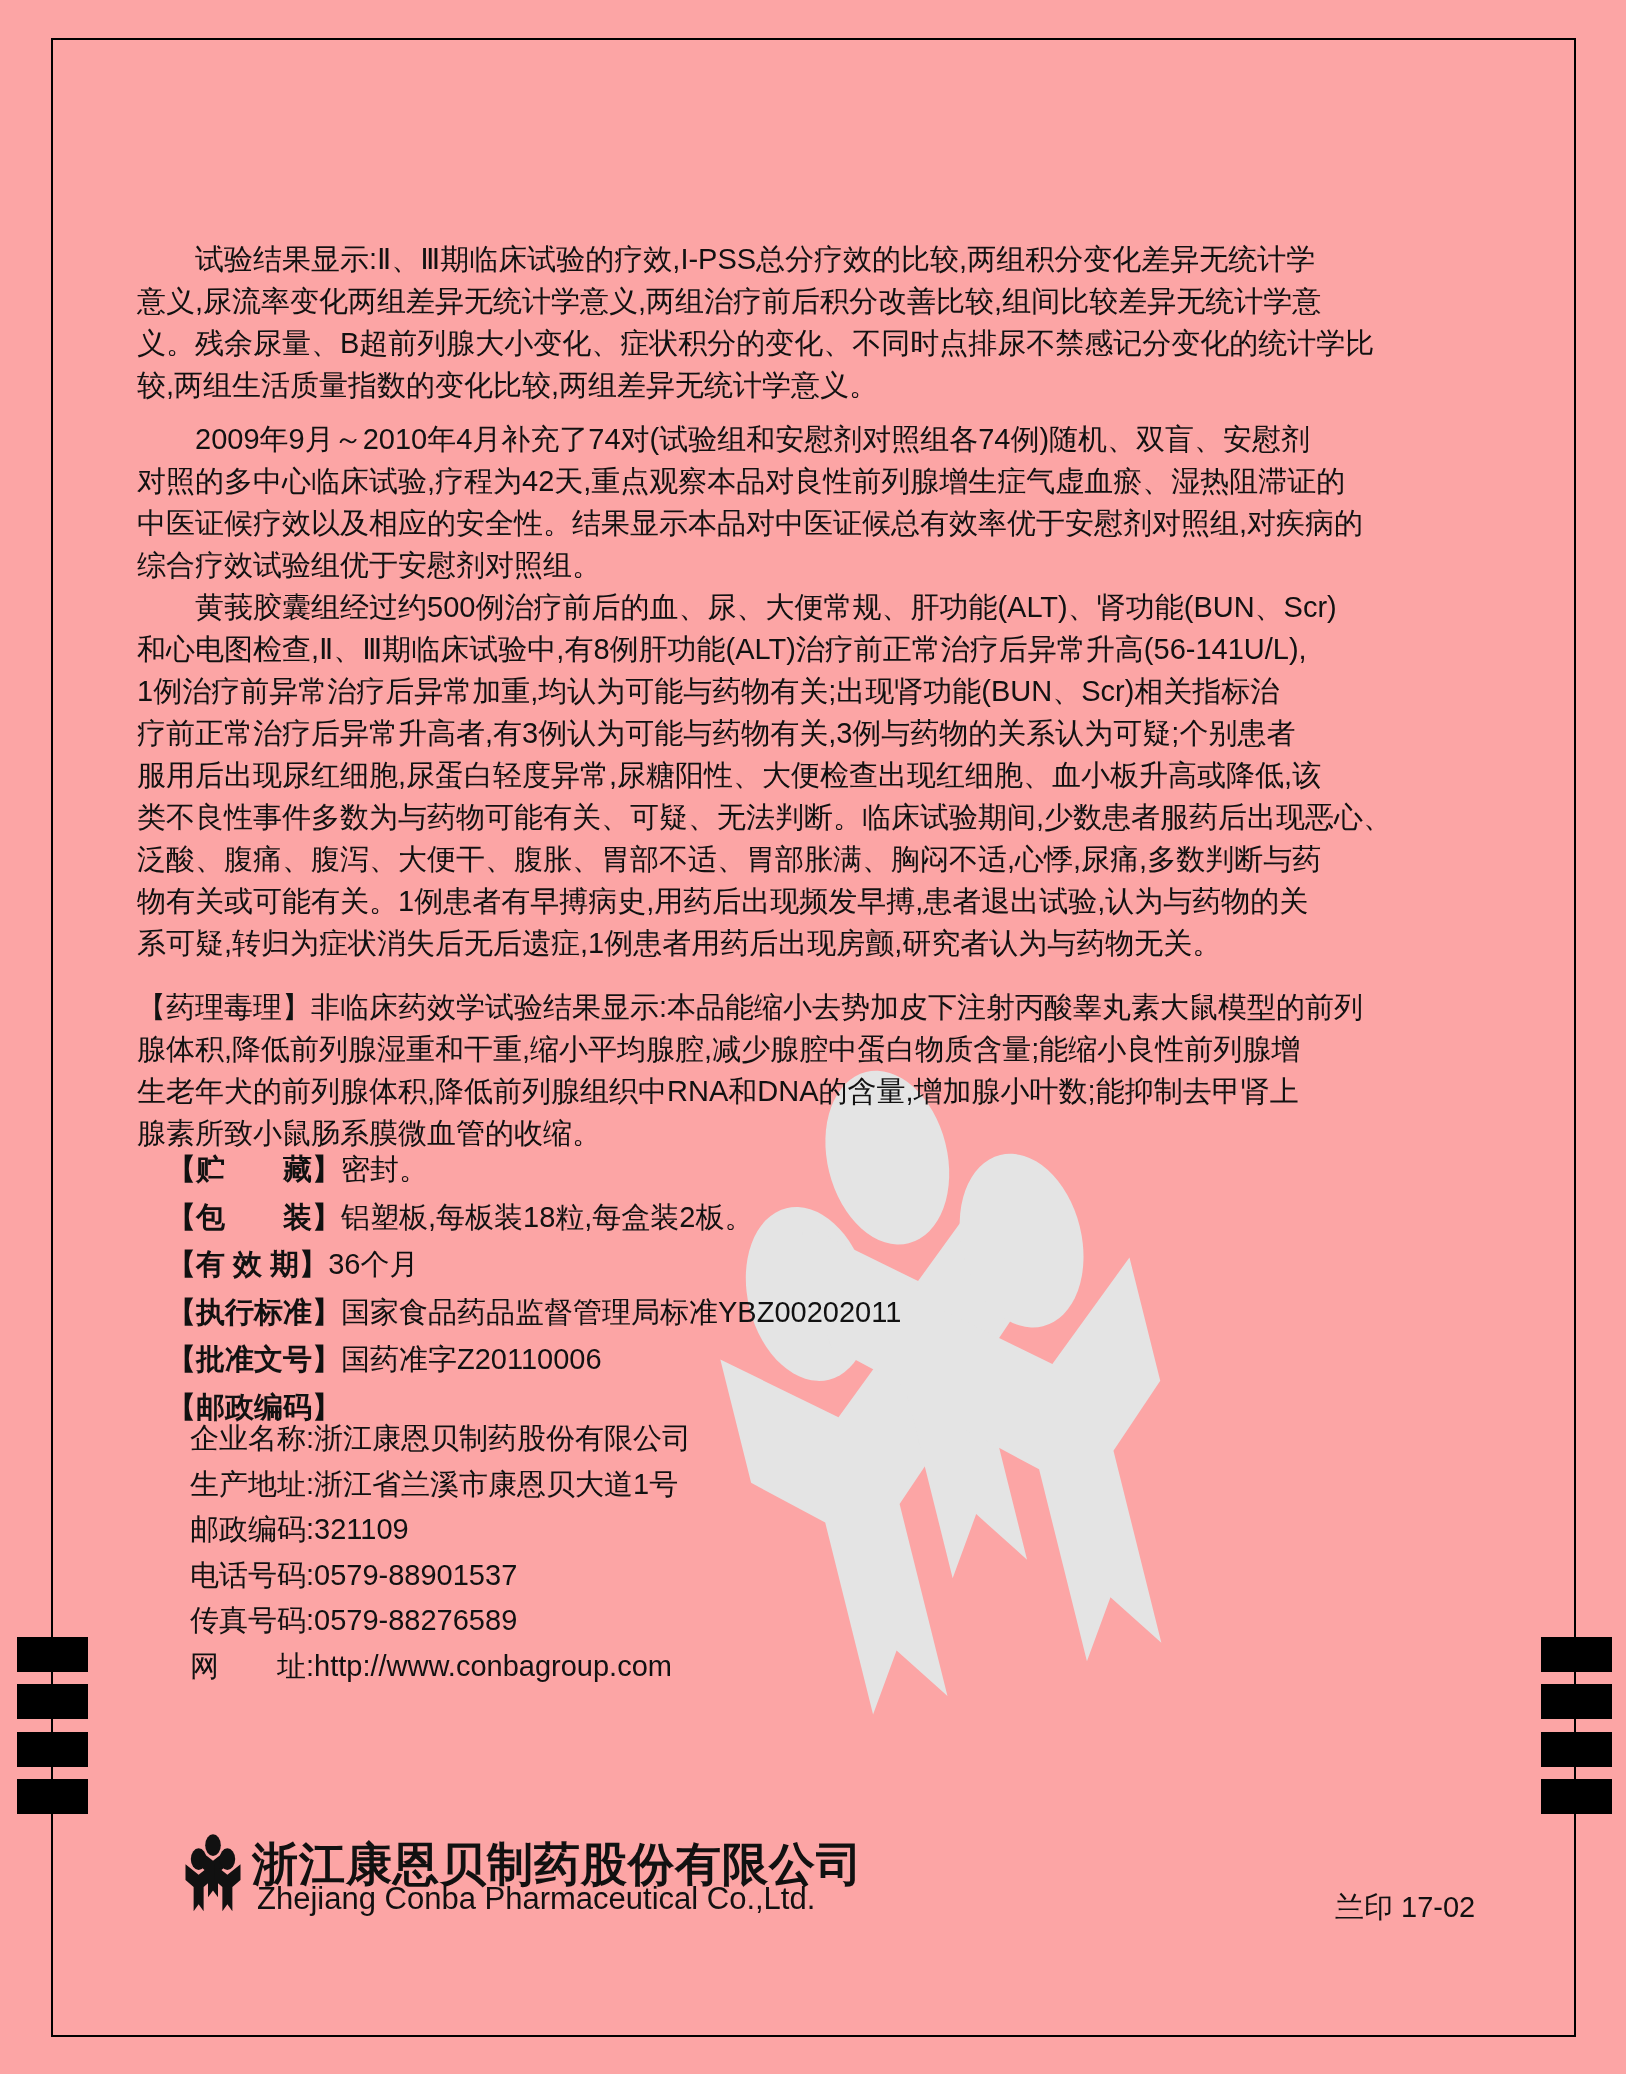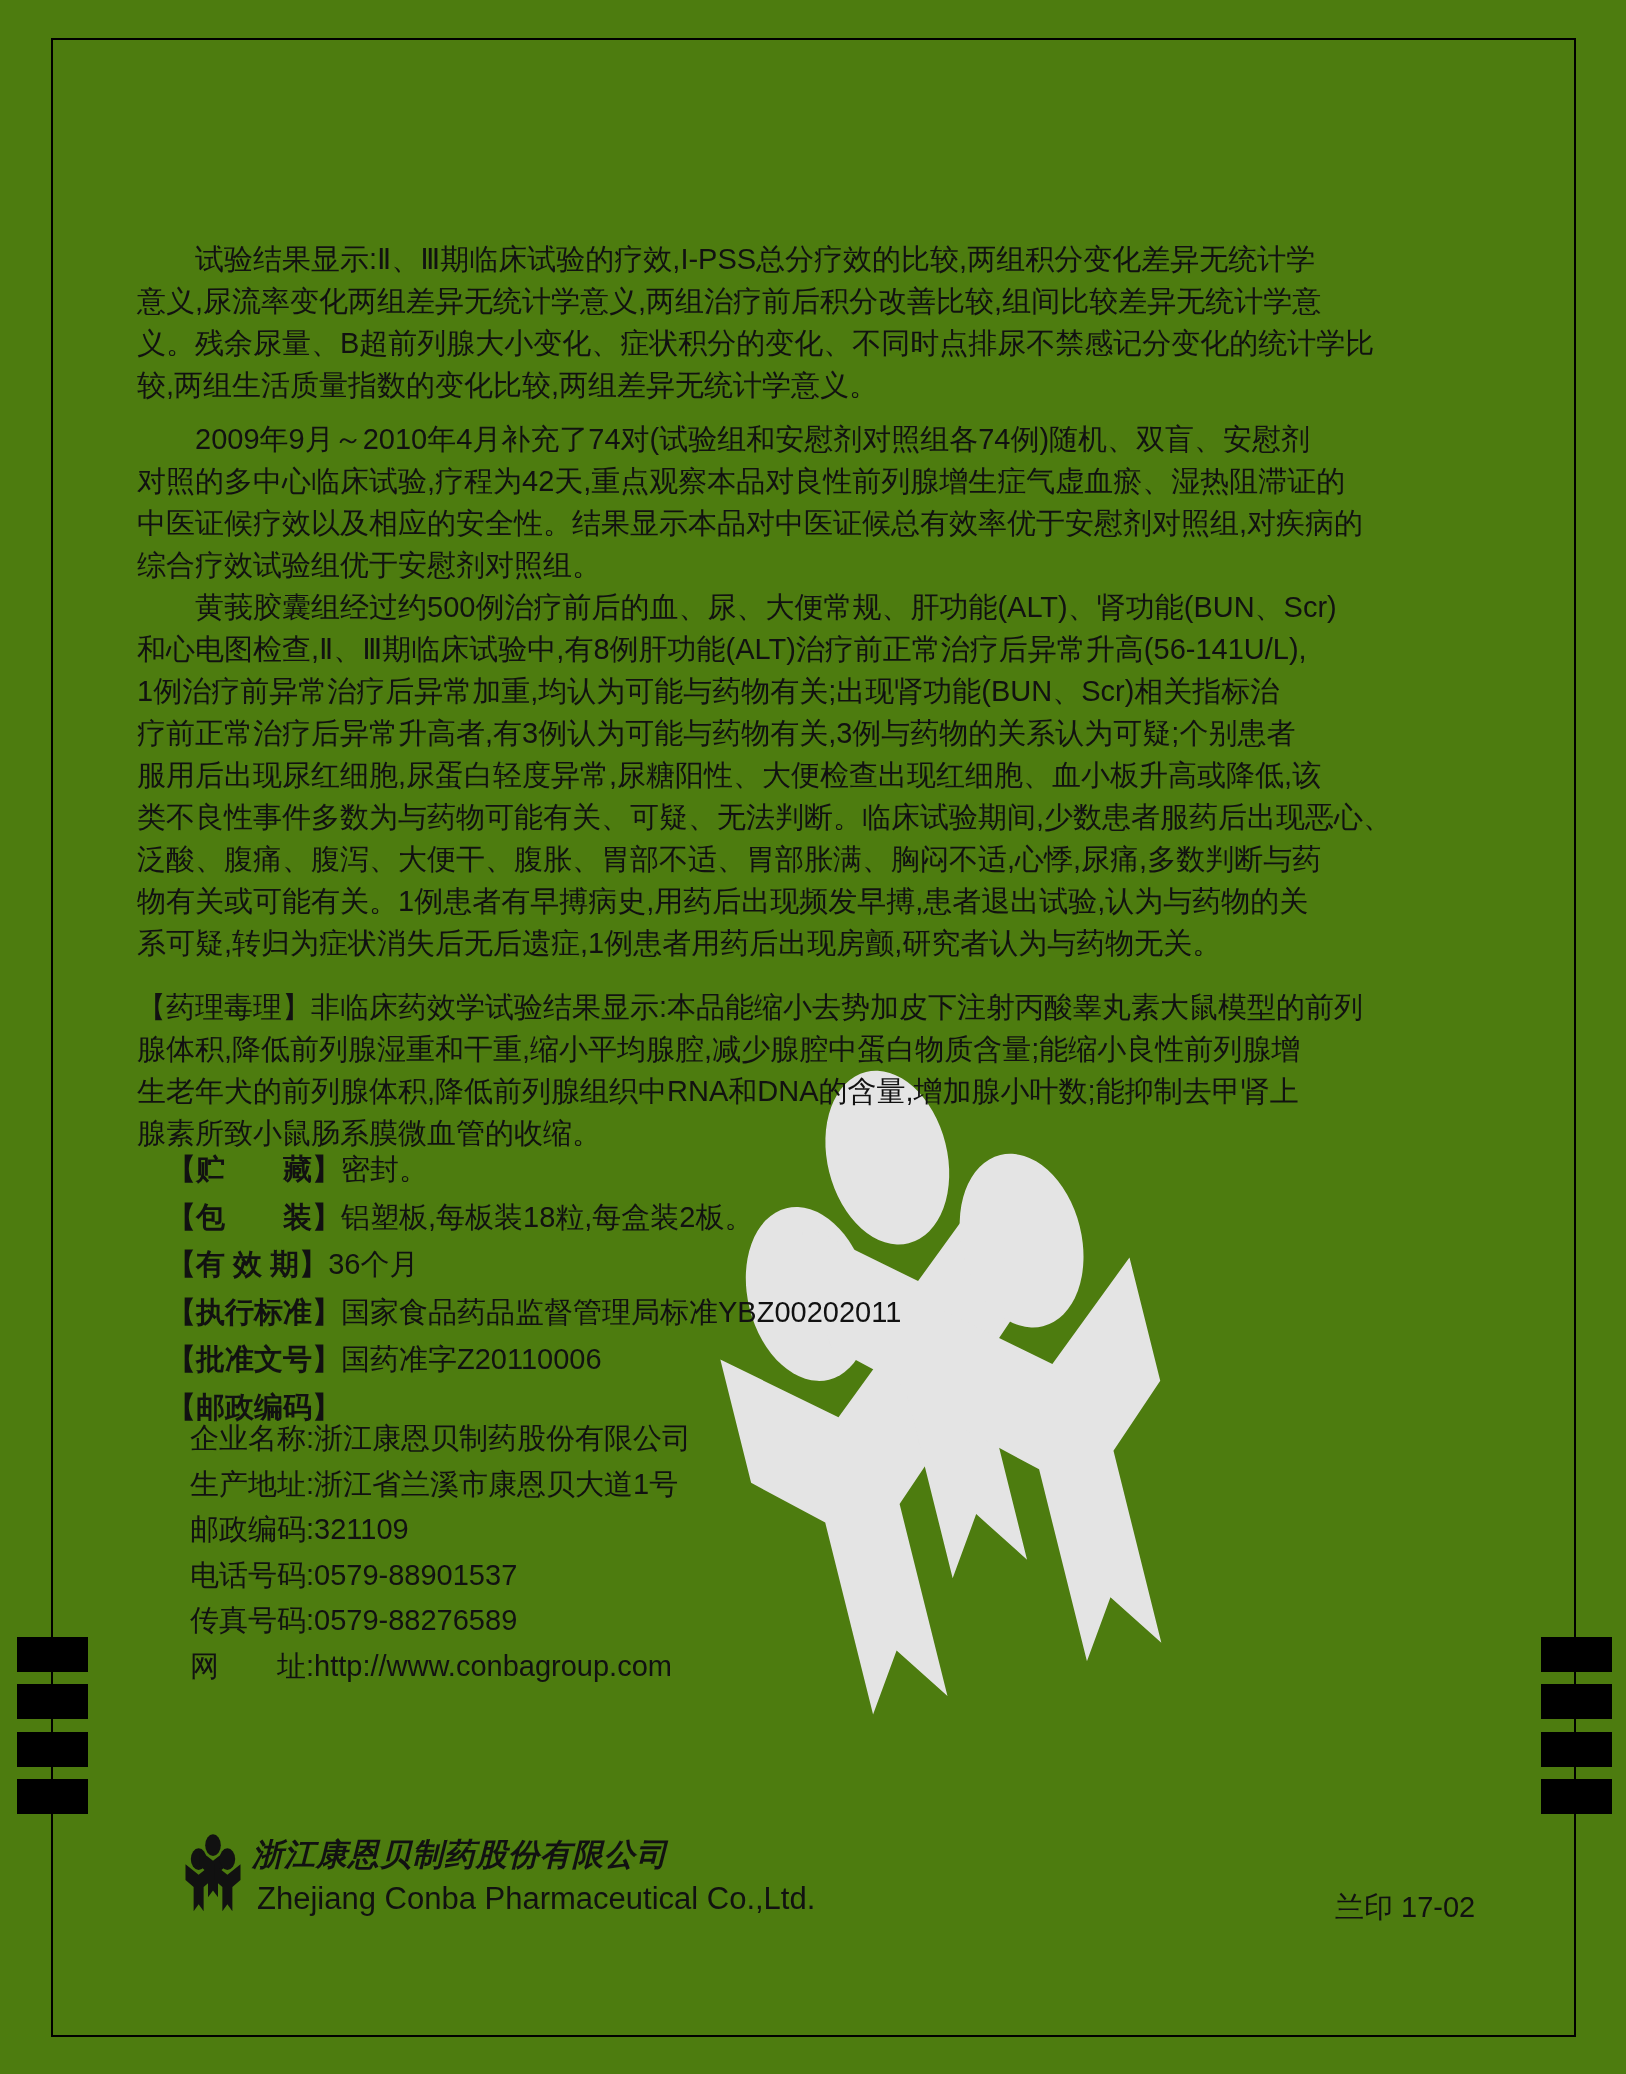--- a/index.html
+++ b/index.html
@@ -1,31 +1,31 @@
 <!DOCTYPE html>
 <html><head>
 <meta charset="utf-8">
 <style>
   html,body{margin:0;padding:0;background:#888;}
   .sheet{
-    position:relative;width:1626px;height:2074px;background:#4d7c0f;
+    position:relative;width:1626px;height:2074px;background:#fca5a5;
     font-family:"Liberation Sans","DejaVu Sans",sans-serif;color:#111111;overflow:hidden;
   }
   .frame{position:absolute;left:51px;top:38px;width:1521px;height:1995px;border:2px solid #000;z-index:1;}
   .watermark{position:absolute;left:712px;top:1052px;z-index:0;transform:rotate(-14deg);}
   .para{position:absolute;left:137px;width:1365px;font-size:29px;line-height:42px;font-weight:500;z-index:2;}
   .para .ln{white-space:nowrap;}
   .ln.indent{text-indent:58px;}
   .fields{position:absolute;left:131px;top:1146px;font-size:29px;line-height:47.5px;z-index:2;margin-left:36px;}
   .fields .row{white-space:nowrap;}
   .fields .label{font-weight:bold;}
   .company{position:absolute;left:182px;top:1416px;font-size:29px;line-height:45.5px;z-index:2;margin-left:8px;}
   .company .ln{white-space:nowrap;}
   .footer-logo{position:absolute;left:183px;top:1833px;z-index:2;}
-  .footer-cn{position:absolute;left:252px;top:1834px;font-size:31px;font-weight:bold;letter-spacing:1px;z-index:2;white-space:nowrap;font-style:italic;}
+  .footer-cn{position:absolute;left:252px;top:1834px;font-size:46px;font-weight:bold;letter-spacing:1px;z-index:2;white-space:nowrap;}
   .footer-en{position:absolute;left:257px;top:1881px;font-size:31px;font-weight:normal;z-index:2;white-space:nowrap;}
   .print-code{position:absolute;left:1335px;top:1888px;font-size:29px;z-index:2;white-space:nowrap;}
   .regbar{position:absolute;width:71px;height:35px;background:#000;z-index:3;}
   .rb-l{left:17px}.rb-r{left:1541px}
   .rb-1{top:1637px}.rb-2{top:1684px}.rb-3{top:1732px}.rb-4{top:1779px}
   .defs{position:absolute;width:0;height:0;overflow:hidden;}
 </style>
 </head>
 <body>
 

